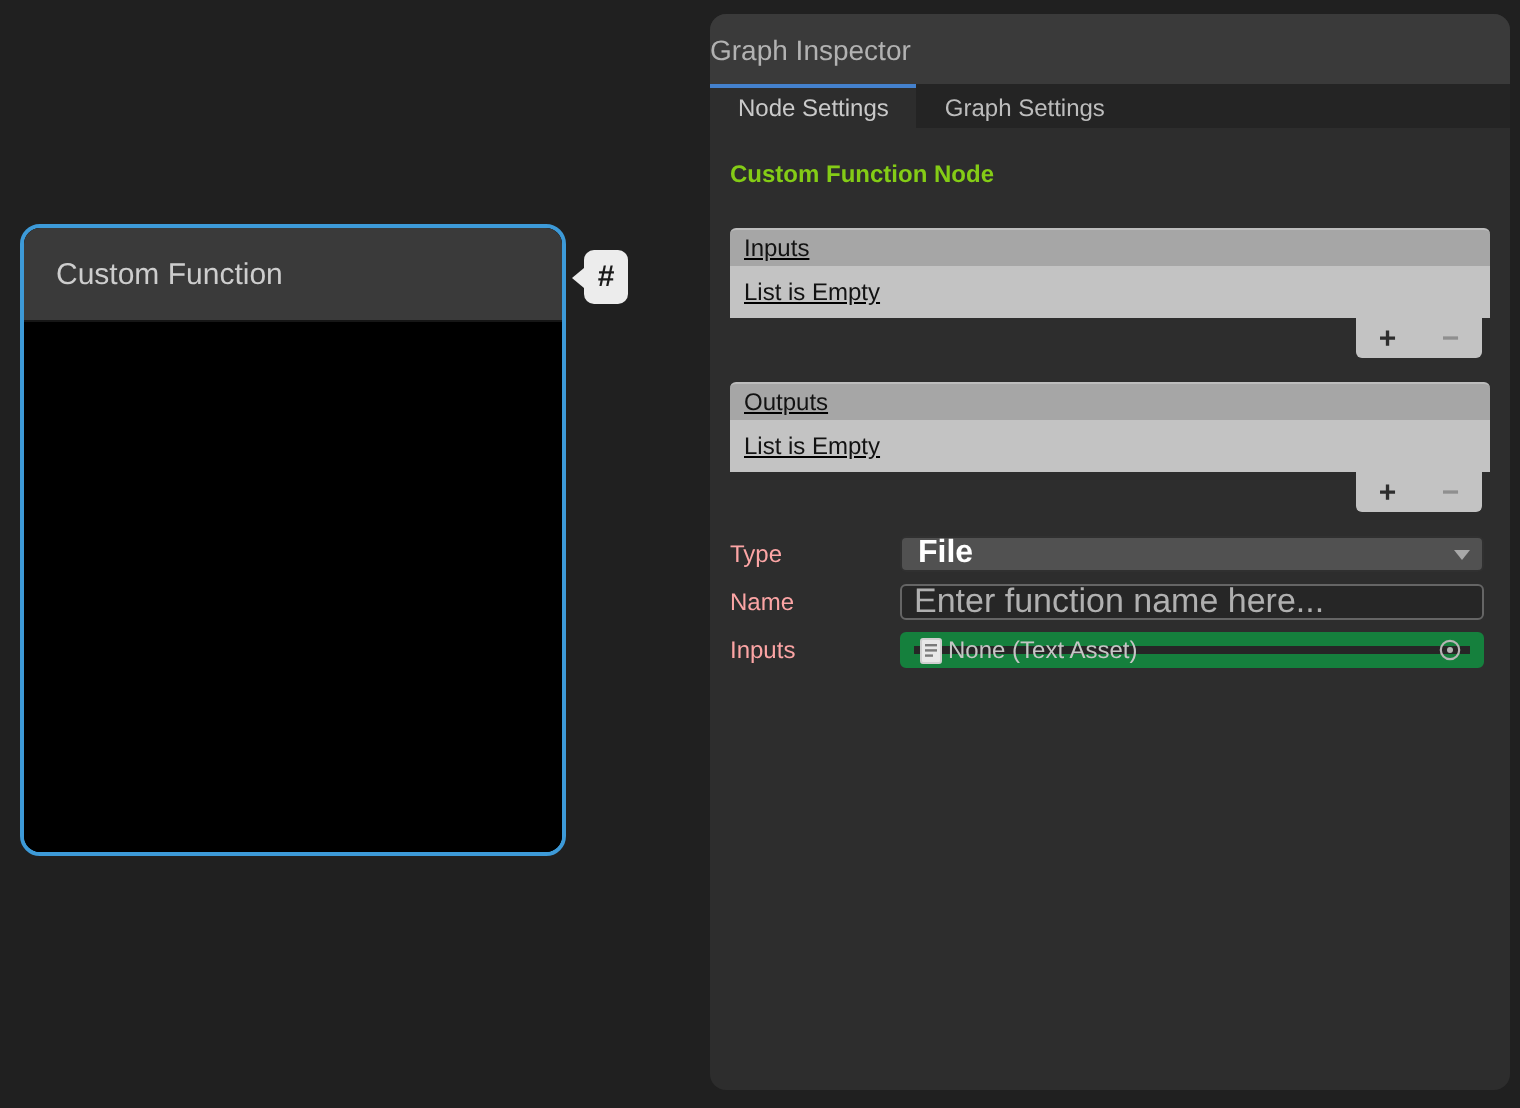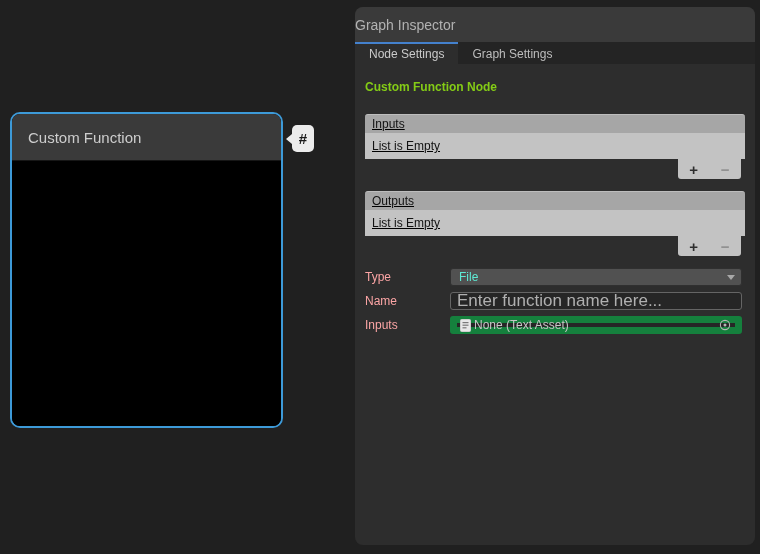--- a/index.html
+++ b/index.html
@@ -98,21 +98,21 @@
   .flabel {
     position:absolute; left:0; top:2px;
     color:#fca5a5; font-size:12px;
   }
   .fcontrol { position:absolute; left:85px; width:292px; height:18px; }
 
   .dropdown {
     width:100%; height:100%; background:#515151;
     border:1px solid #303030; border-radius:3px;
     display:flex; align-items:center; padding:0 8px;
-    color:#5eead4; font-size:12px;
+    color:#ffffff; font-size:16px;font-weight:bold;
   }
   .dd-arrow {
     position:absolute; right:7px; top:7px; width:0; height:0;
     border-left:4px solid transparent; border-right:4px solid transparent;
     border-top:5px solid #a8a8a8;
   }
 
   .textfield {
     width:100%; height:100%; background:#262626;
     border:1px solid #656565; border-radius:3px;

